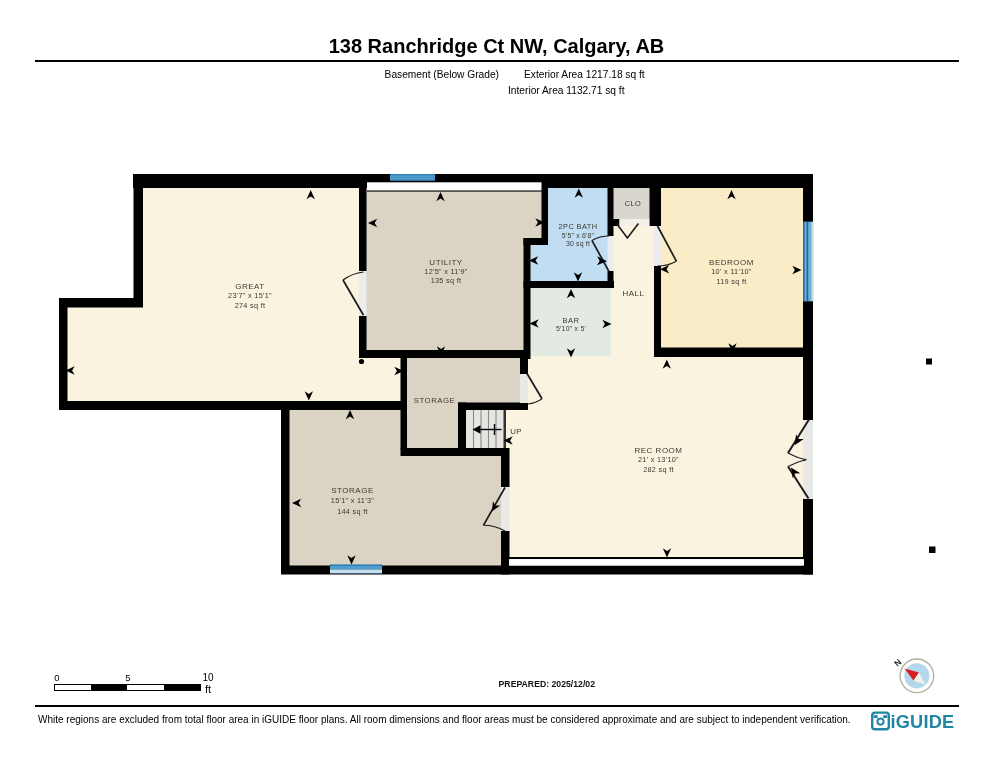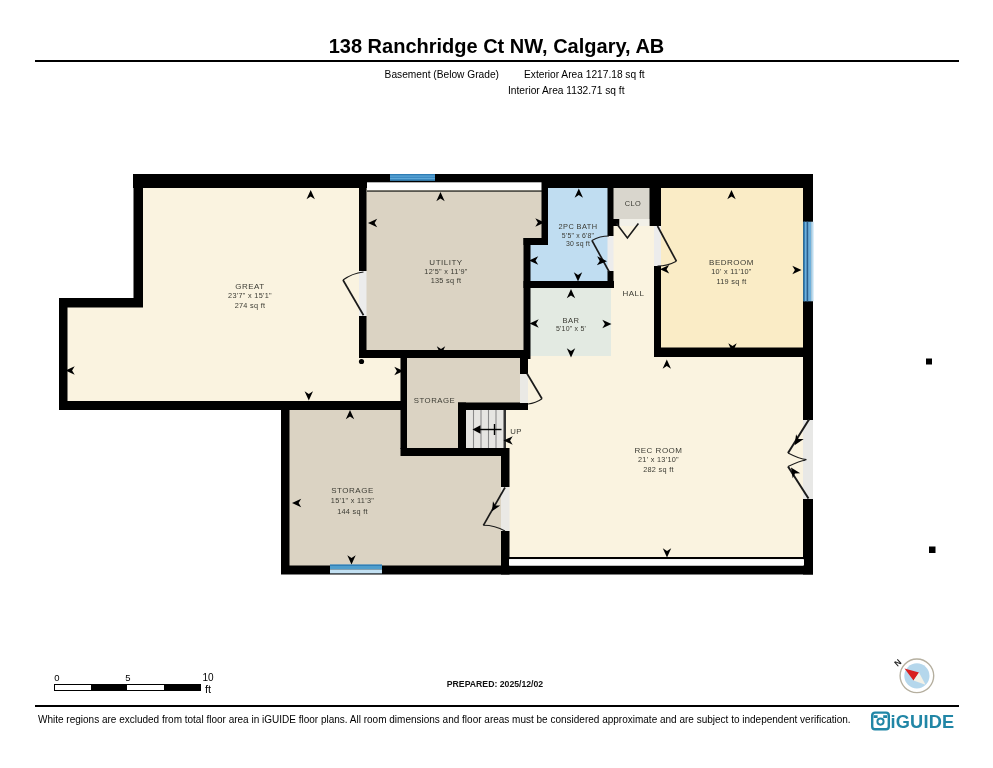--- a/index.html
+++ b/index.html
@@ -264,21 +264,21 @@
 </svg>
 
 <div class="abs" style="left:37px;top:671.5px;width:40px;text-align:center;font-size:9.5px;">0</div>
 <div class="abs" style="left:108px;top:671.5px;width:40px;text-align:center;font-size:9.5px;">5</div>
 <div class="abs" style="left:188px;top:671.5px;width:40px;text-align:center;font-size:10px;">10</div>
 
 <div class="abs" style="left:54px;top:683.5px;width:145px;height:5.5px;border:1.1px solid #000;background:linear-gradient(to right,#fff 0 25%,#000 25% 50%,#fff 50% 75%,#000 75% 100%);"></div>
 
 <div class="abs" style="left:205px;top:682.5px;font-size:11px;">ft</div>
 
-<div class="abs" style="left:395px;top:679px;width:200px;text-align:center;font-size:8.7px;font-weight:bold;color:#111;">PREPARED: 2025/12/02</div>
+<div class="abs" style="left:395px;top:679px;width:200px;text-align:right;font-size:8.7px;font-weight:bold;color:#111;">PREPARED: 2025/12/02</div>
 
 <div class="abs" style="left:35px;top:704.6px;width:924px;height:2.6px;background:#000;"></div>
 
 <div class="abs" style="left:38px;top:714px;font-size:10px;color:#000;">White regions are excluded from total floor area in iGUIDE floor plans. All room dimensions and floor areas must be considered approximate and are subject to independent verification.</div>
 
 <svg class="abs" style="left:884px;top:645px;" width="70" height="65" viewBox="0 0 70 65">
 <circle cx="32.9" cy="30.8" r="16.8" fill="#fff" stroke="#b5af9f" stroke-width="1.4"></circle>
 <circle cx="32.9" cy="30.8" r="12.6" fill="#b5d7ec"></circle>
 <polygon points="20.5,23.5 35,27.6 29.5,35.6" fill="#d81f1f"></polygon>
 <polygon points="29.5,35.6 35,27.6 41.5,39.8" fill="#f3f1e7"></polygon>

